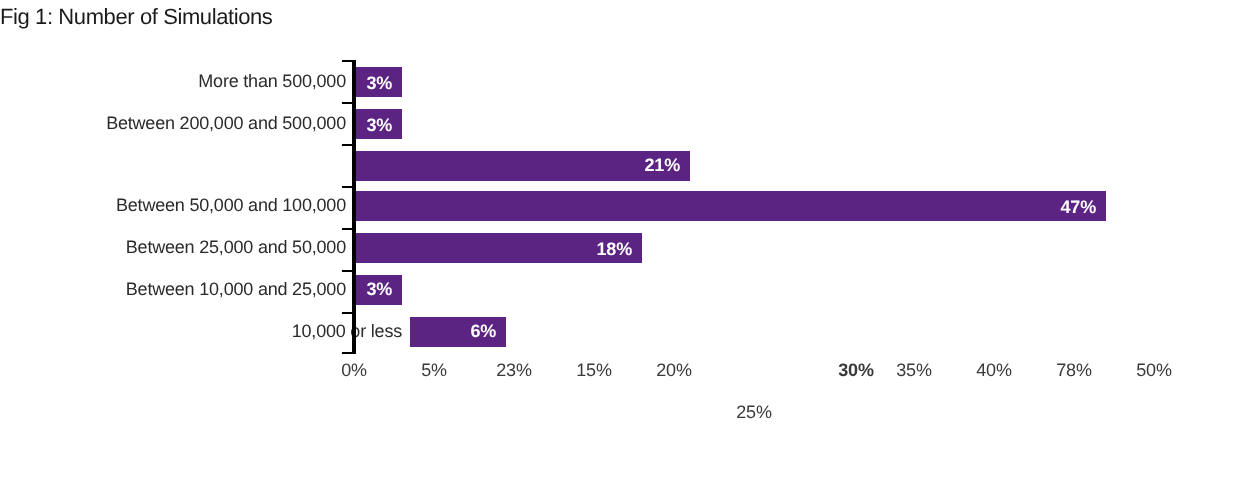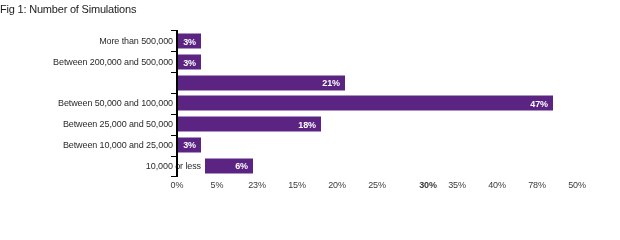--- a/index.html
+++ b/index.html
@@ -211,21 +211,21 @@
   <div class="cat-tick" style="top:135px;"></div>
   <div class="cat-tick" style="top:156px;"></div>
   <div class="cat-tick" style="top:176px;"></div>
 
   <div id="x-axis">
     <span class="x-tick-label" style="left:177px;">0%</span>
     <span class="x-tick-label" style="left:217px;">5%</span>
     <span class="x-tick-label" style="left:257px;">23%</span>
     <span class="x-tick-label" style="left:297px;">15%</span>
     <span class="x-tick-label" style="left:337px;">20%</span>
-    <span class="x-tick-label" style="left:377px;">25%</span>
+    <span class="x-tick-label" style="left:377px;margin-top:21px;">25%</span>
     <span class="x-tick-label" style="left:428px;font-weight:bold;">30%</span>
     <span class="x-tick-label" style="left:457px;">35%</span>
     <span class="x-tick-label" style="left:497px;">40%</span>
     <span class="x-tick-label" style="left:537px;">78%</span>
     <span class="x-tick-label" style="left:577px;">50%</span>
   </div>
 
 </div>
 
 </body></html>

